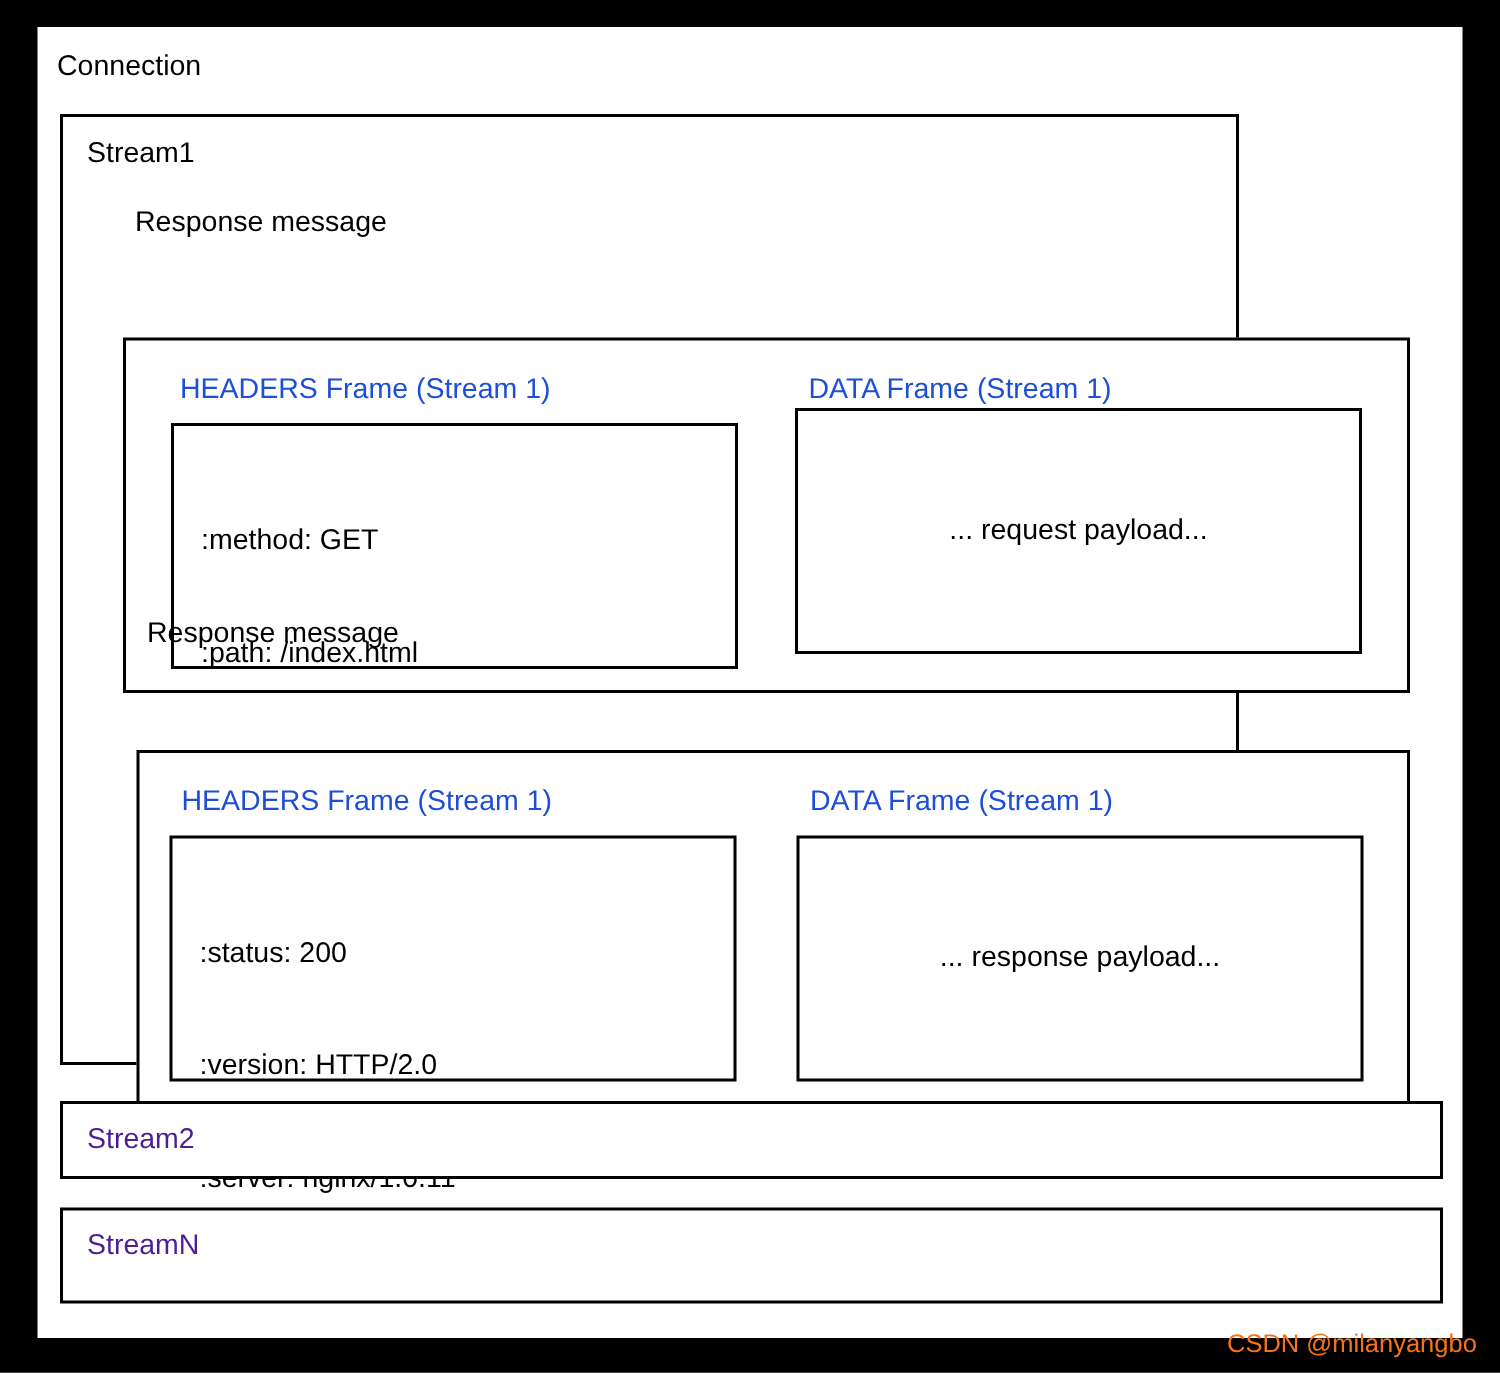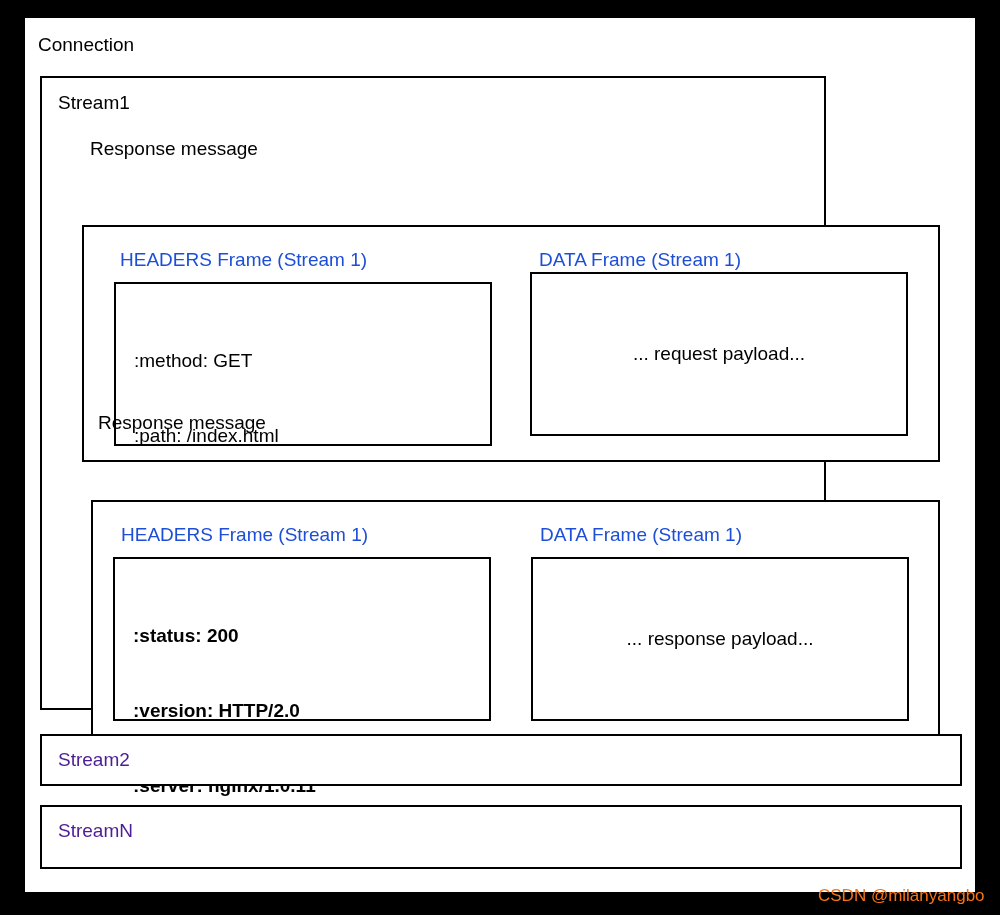--- a/index.html
+++ b/index.html
@@ -106,21 +106,20 @@
   #req-data-title { left: 455px; top: 22px; }
   #req-data-body {
     left: 446px; top: 45px; width: 378px; height: 164px;
   }
 
   
   #res-headers-title { left: 28px; top: 22px; }
   #res-headers-body {
     left: 20px; top: 55px; width: 378px; height: 164px;
     padding: 14px 0 0 18px;
-    font-weight: bold;
   }
   #res-data-title { left: 447px; top: 22px; }
   #res-data-body {
     left: 438px; top: 55px; width: 378px; height: 164px;
   }
 
   .header-lines {
     font-size: 19px;
     line-height: 25px;
     color: #000000;

